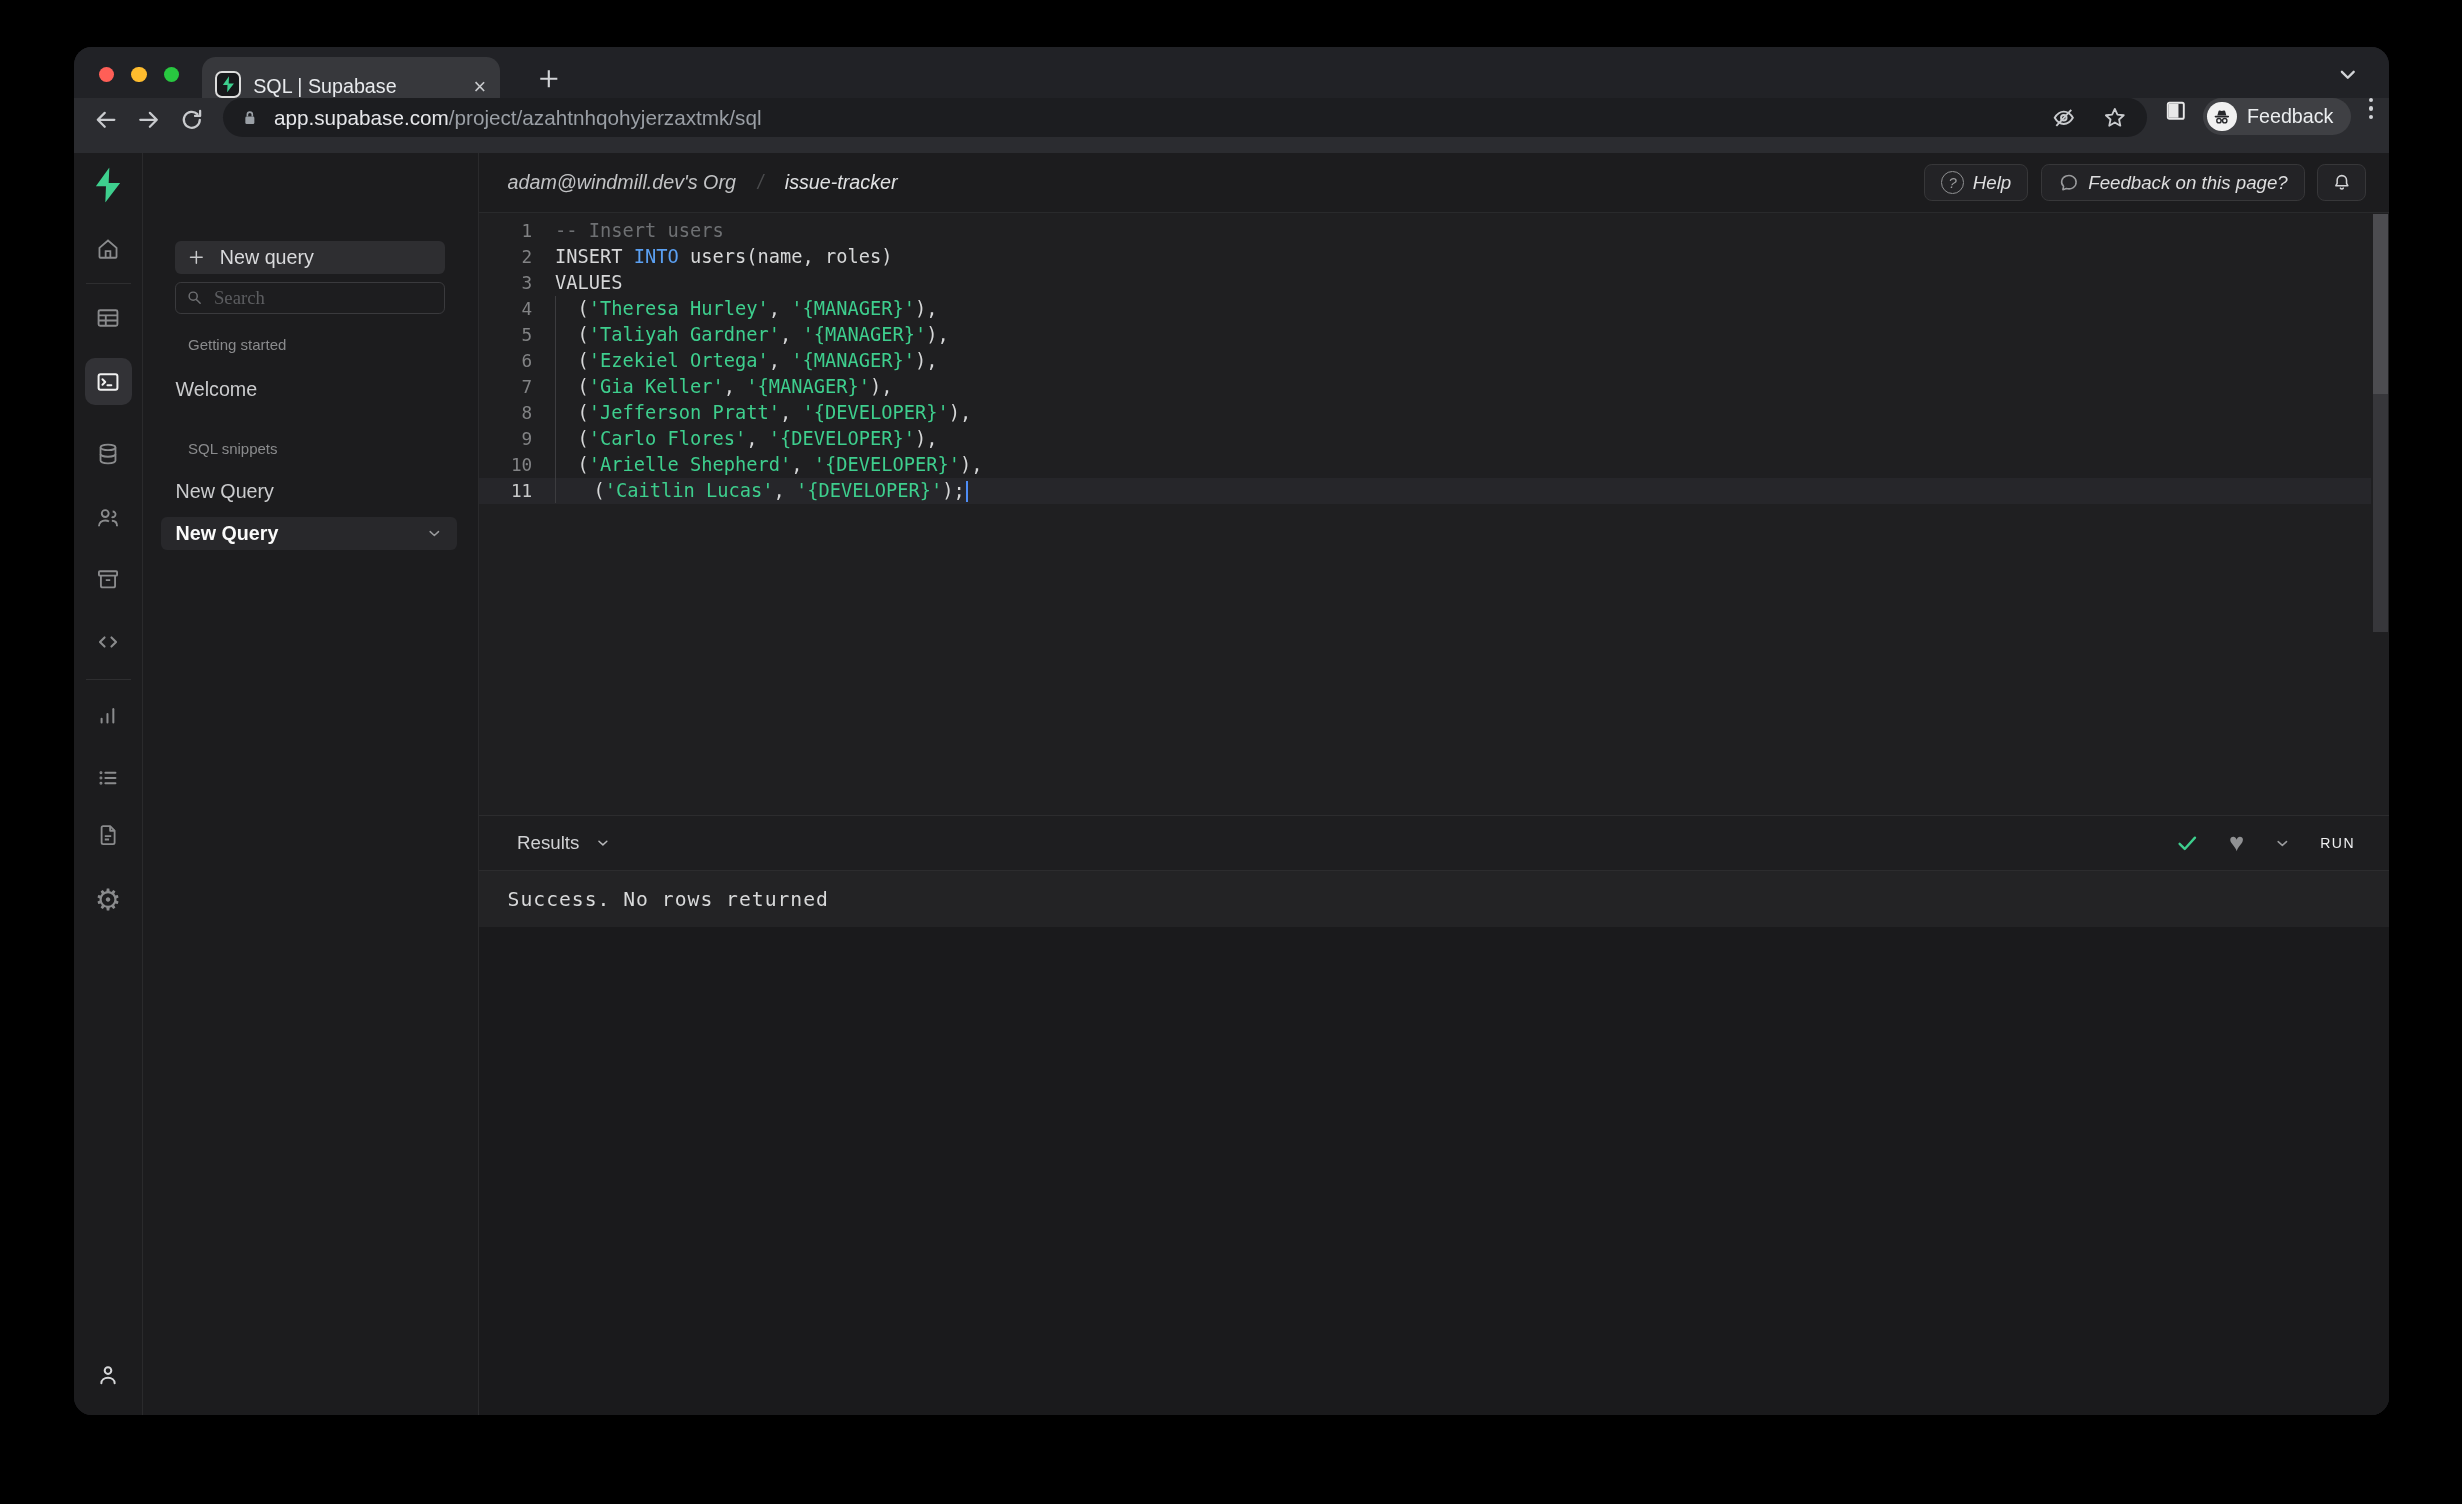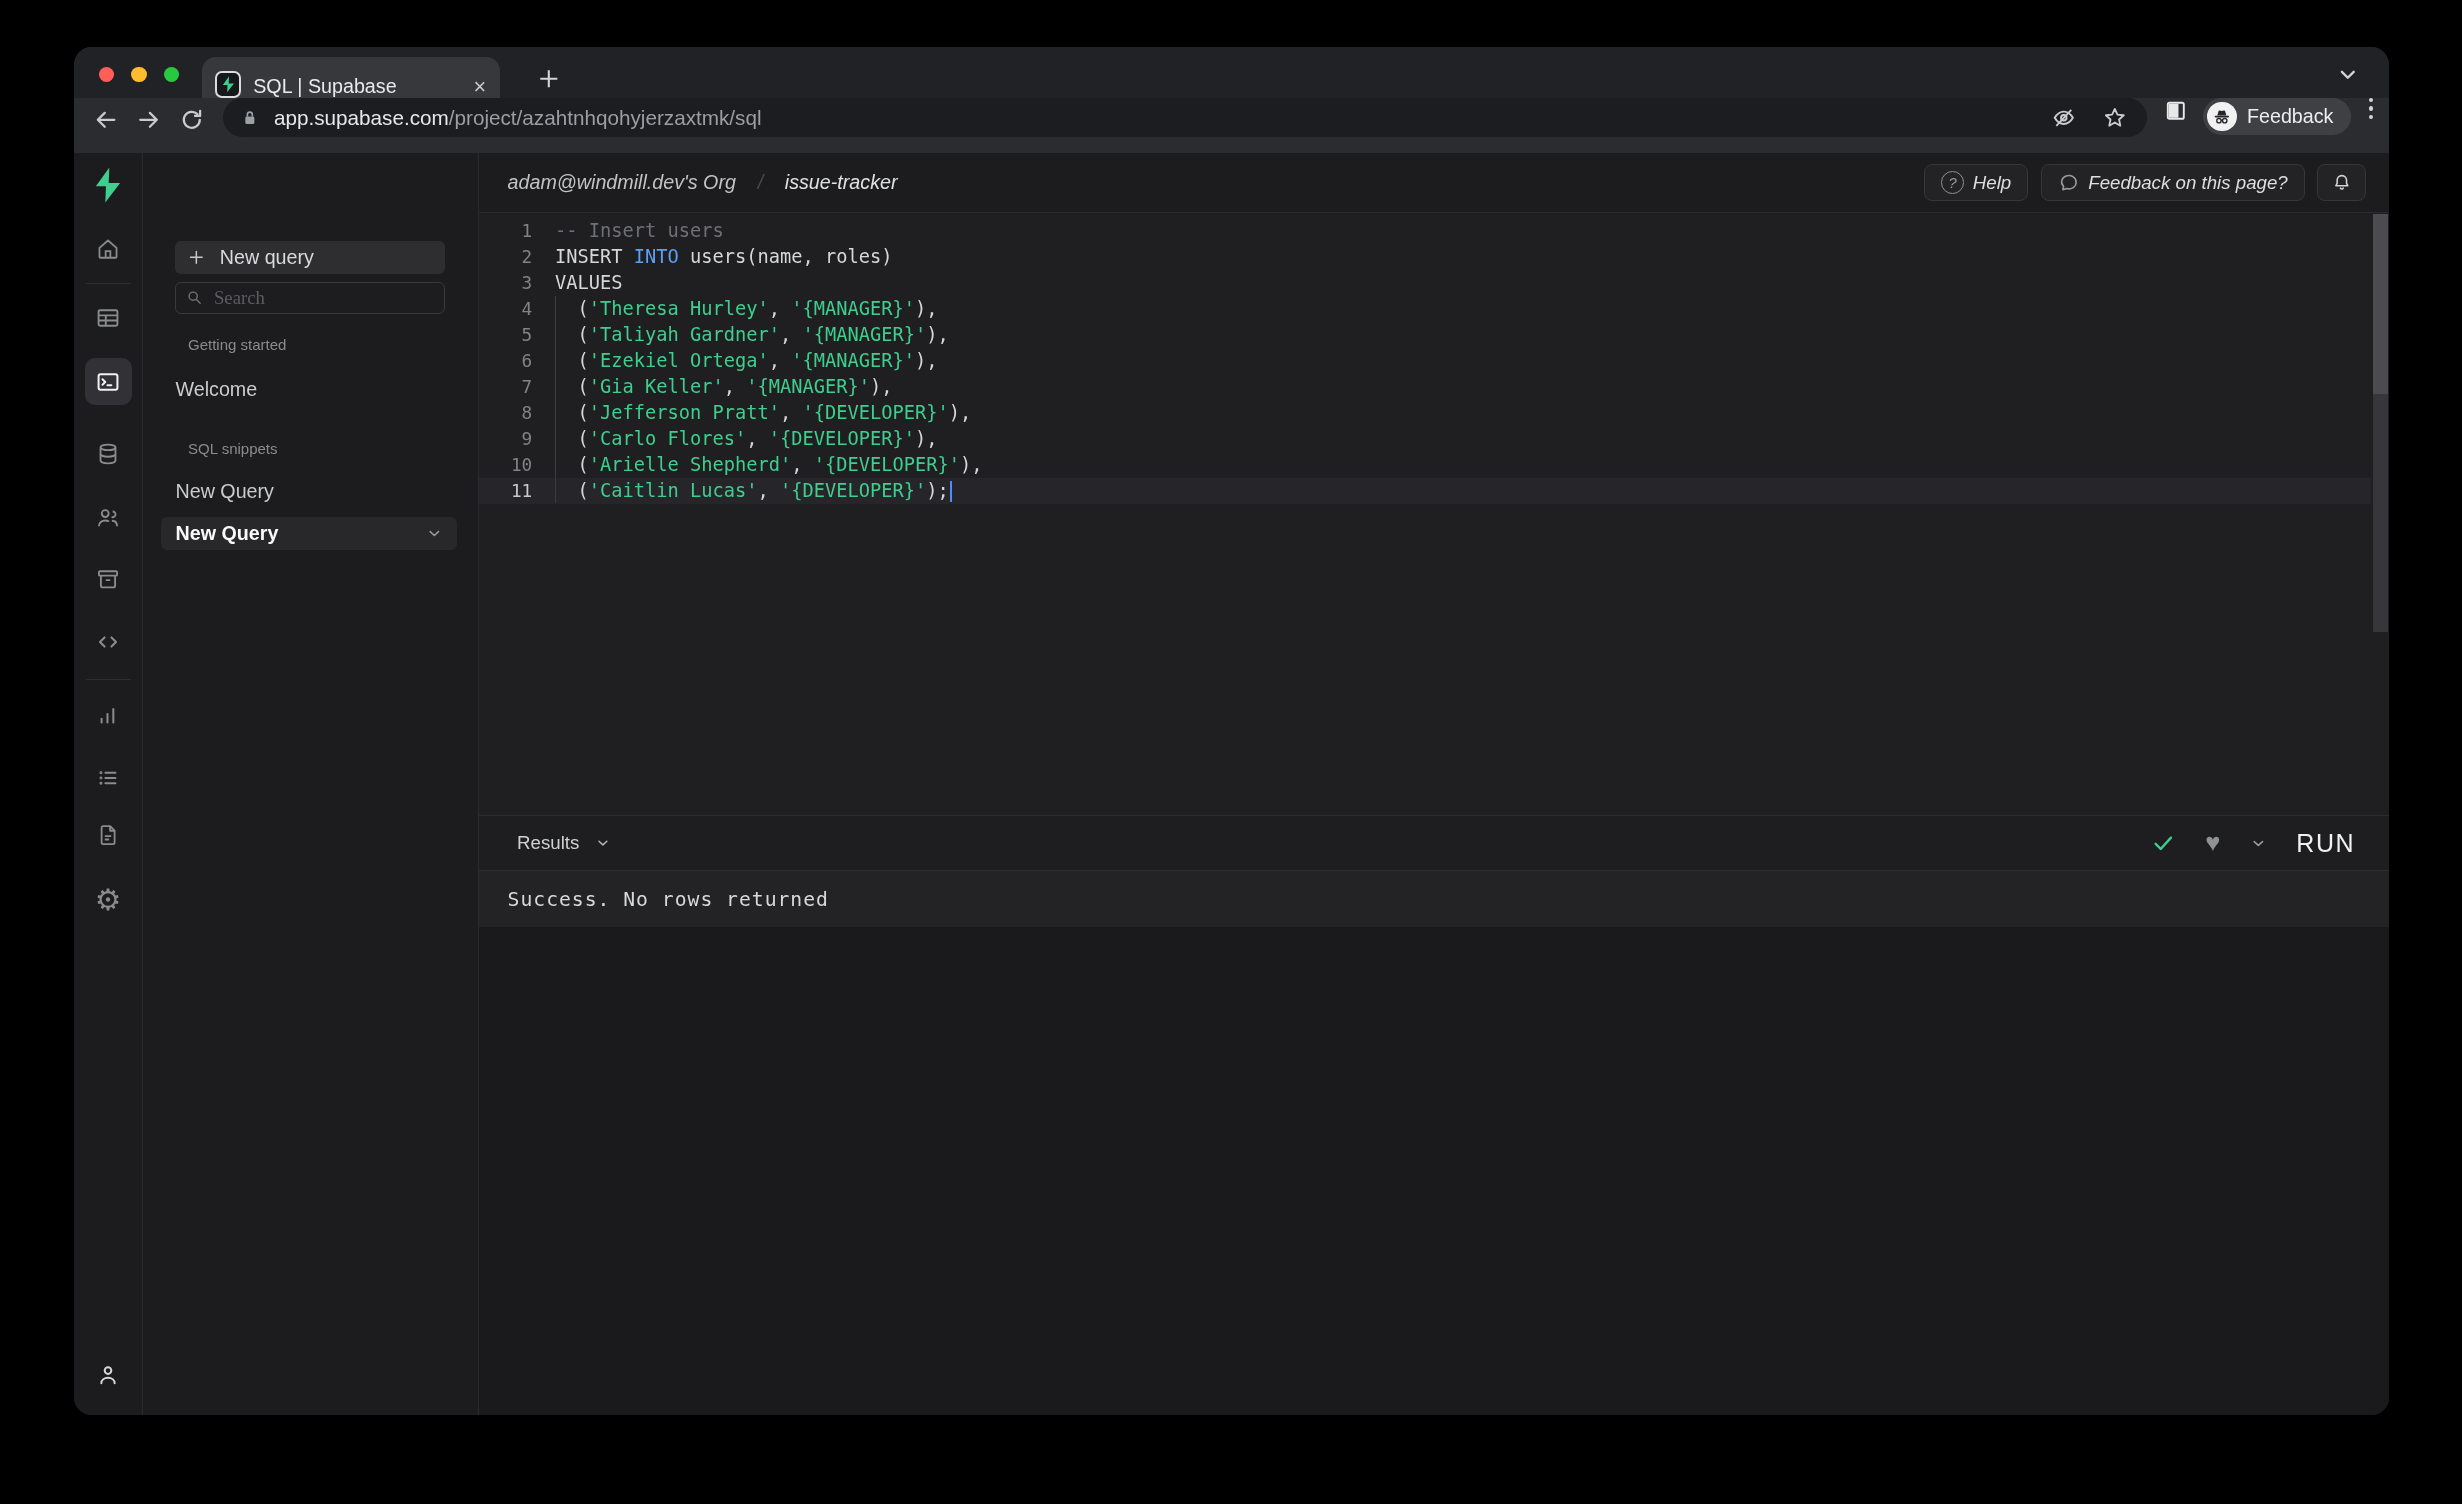--- a/index.html
+++ b/index.html
@@ -86,41 +86,41 @@
   .bell-btn { width:49px; height:37px; background:#232326; border:1px solid #373739;
               border-radius:7.9px; display:flex; align-items:center; justify-content:center; }
   .qmark { width:22.7px; height:22.7px; border:1.6px solid #8f9092; border-radius:50%;
            color:#9a9b9d; font-size:14.8px; display:flex; align-items:center; justify-content:center; }
 
   
   .editor { position:relative; height:602px; background:#1f1f21; overflow:hidden;
             font-family:"DejaVu Sans Mono","Liberation Mono",monospace; }
   .code-lines { position:absolute; left:0; top:4.9px; right:17.7px; }
   .code-line { display:flex; height:26px; align-items:center; }
-  .code-line.current { background:#26262a; }
+  .code-line.current { background:#26262a;gap:16px; }
   .code-line .gutter { width:68px; flex:none; text-align:right; padding-right:14.8px;
                        color:#828385; font-size:17.7px; }
   .code-line.current .gutter { color:#c9cacb; }
   .code-line .code { white-space:pre; font-size:18.7px; padding-left:7.9px; }
   .tok-plain{color:#d6d7d8}.tok-comment{color:#6e7073}.tok-keyword{color:#5ba0f2}.tok-string{color:#3ecf8e}
   .indent-guide { position:absolute; left:76px; top:83px; width:1px; height:207px; background:#3c3c3f; }
   .caret { display:inline-block; width:2.5px; height:20.7px; background:#4e8df6;
            vertical-align:middle; margin-left:1px; }
   .v-scroll { position:absolute; right:1px; top:1px; width:14.8px; height:418px; background:#37373b; }
   .v-scroll .thumb { width:100%; height:180px; background:#4c4c50; }
 
   
   .results-bar { height:56px; background:#1e1e20; border-top:1px solid #2c2c2e;
                  border-bottom:1px solid #2c2c2e; display:flex; align-items:center;
                  padding:0 34px 0 38px; }
   .results-left { display:flex; align-items:center; gap:15.8px; }
   .results-label { color:#d0d1d3; font-size:18.7px; }
   .results-right { margin-left:auto; display:flex; align-items:center; gap:29.6px; }
   .heart-glyph { color:#909193; font-size:25.6px; line-height:1; }
-  .run-label { color:#f0f1f2; font-size:25px; letter-spacing:1.5px; }
+  .run-label { color:#f0f1f2; font-size:14px; letter-spacing:1.5px; }
   .message-row { height:56px; background:#232325; display:flex; align-items:center; padding-left:28.6px;
                  font-family:"DejaVu Sans Mono","Liberation Mono",monospace; font-size:19.7px;
                  color:#d8d9da; letter-spacing:1px; }
   .below-area { height:488px; background:#1a1a1c; }
 
   svg { display:block; }
 </style>
 </head>
 <body>
 

